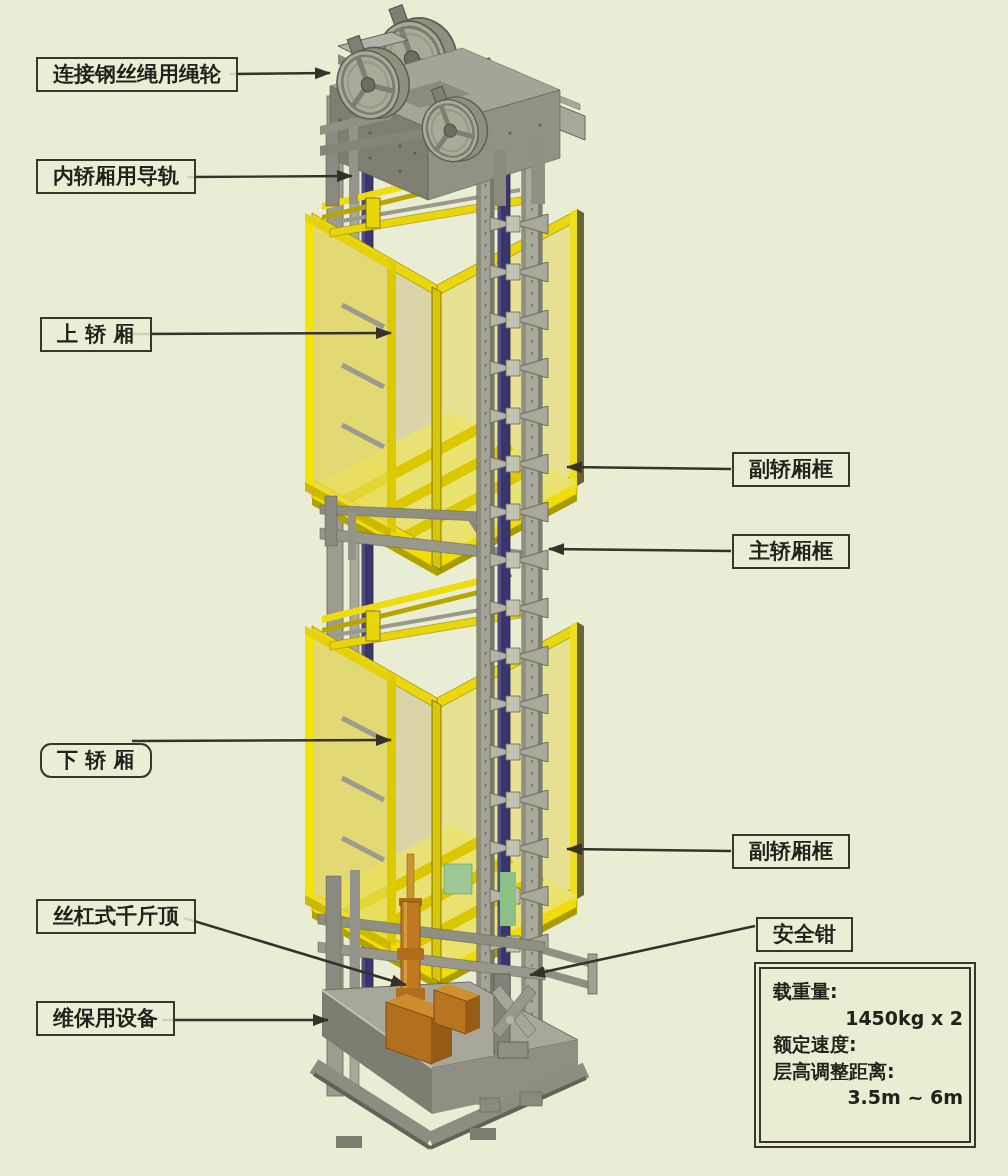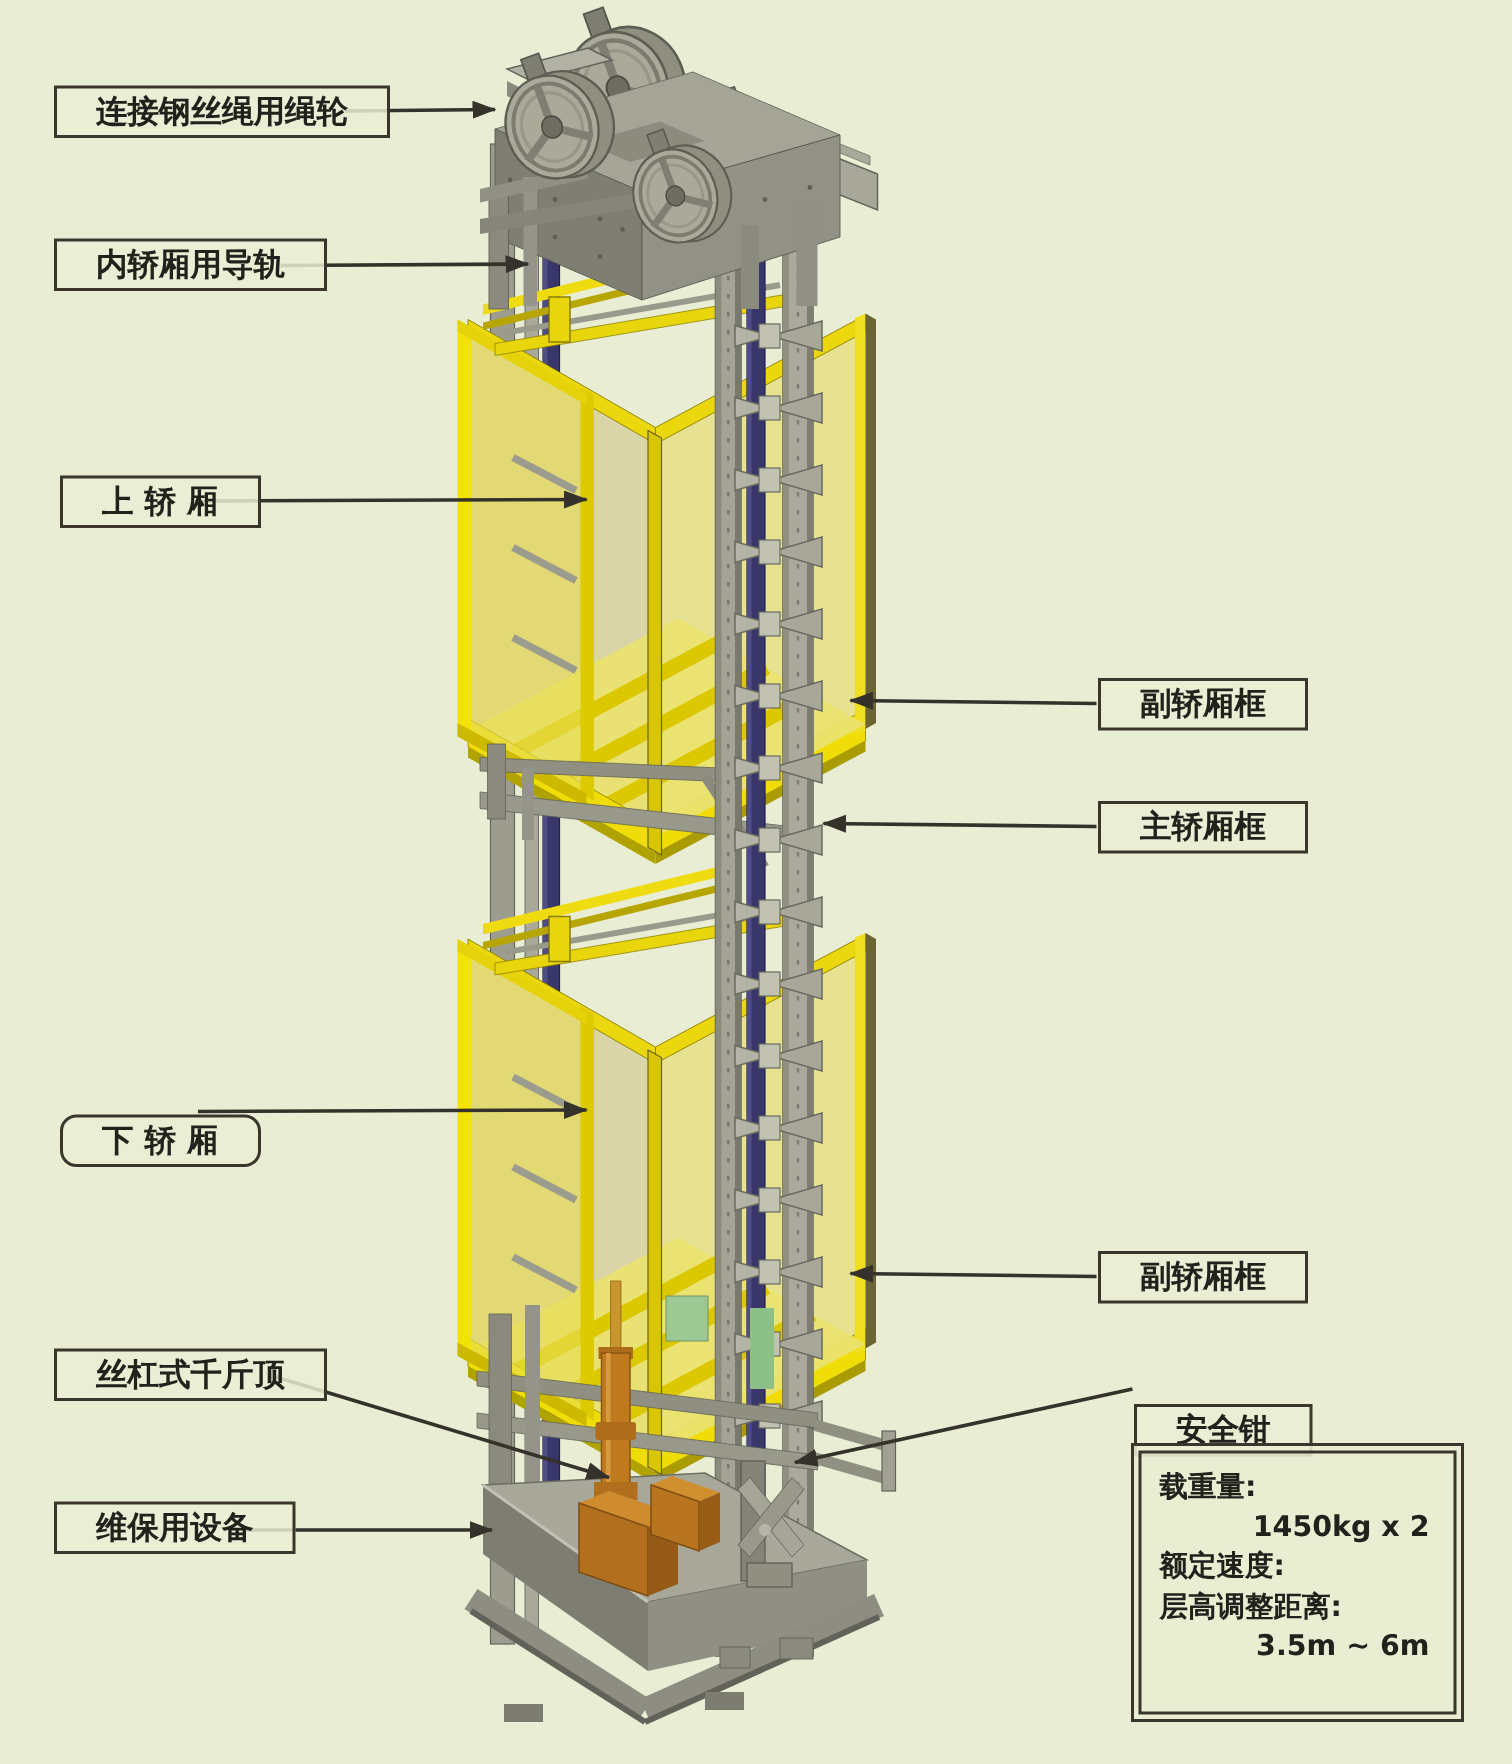--- a/index.html
+++ b/index.html
@@ -2,39 +2,39 @@
 <html><head>
 <meta charset="utf-8">
 <style>
   html,body{margin:0;padding:0;}
   body{font-family:"DejaVu Sans",sans-serif;}
   #page{position:relative;width:1008px;height:1176px;background:#e9edd3;overflow:hidden;}
   #scene{position:absolute;left:0;top:0;}
   .lbl{
     position:absolute;
     border:2.5px solid #3a362e;
-    padding:2px 26px;
+    padding:2px 15px;
     font-size:21px;
     font-weight:bold;
     color:#23211c;
     line-height:27px;
     white-space:nowrap;
     background:rgba(233,237,211,0.85);
   }
   #specbox{
     position:absolute;
     left:754px;top:962px;width:222px;height:186px;
     border:2.5px solid #3a362e;
     background:rgba(233,237,211,0.9);
     box-sizing:border-box;
   }
   #specbox .inner{
     position:absolute;inset:3px;
     border:2px solid #3a362e;
-    padding:9px 16px 0 12px;
+    padding:9px 6px 0 12px;
     box-sizing:border-box;
   }
   .specline{
     font-size:19px;
     font-weight:bold;
     color:#23211c;
     line-height:26.5px;
     white-space:nowrap;
   }
   .specline.indent{padding-left:26px;text-align:right;}
@@ -261,21 +261,21 @@
 </svg>
 
 <div class="lbl" style="left:36px;top:57px;">连接钢丝绳用绳轮</div>
 <div class="lbl" style="left:36px;top:159px;text-align:right;">内轿厢用导轨</div>
 <div class="lbl" style="left:40px;top:317px;">上 轿 厢</div>
 <div class="lbl" style="left:732px;top:452px;">副轿厢框</div>
 <div class="lbl" style="left:732px;top:534px;">主轿厢框</div>
 <div class="lbl" style="left:40px;top:743px;border-radius:11px;">下 轿 厢</div>
 <div class="lbl" style="left:732px;top:834px;">副轿厢框</div>
 <div class="lbl" style="left:36px;top:899px;">丝杠式千斤顶</div>
-<div class="lbl" style="left:756px;top:936px;">安全钳</div>
+<div class="lbl" style="left:756px;top:917px;">安全钳</div>
 <div class="lbl" style="left:36px;top:1001px;">维保用设备</div>
 
 <div id="specbox">
   <div class="inner">
     <div class="specline">载重量:</div>
     <div class="specline indent">1450kg x 2</div>
     <div class="specline">额定速度:</div>
     <div class="specline">层高调整距离:</div>
     <div class="specline indent">3.5m ~ 6m</div>
   </div>

